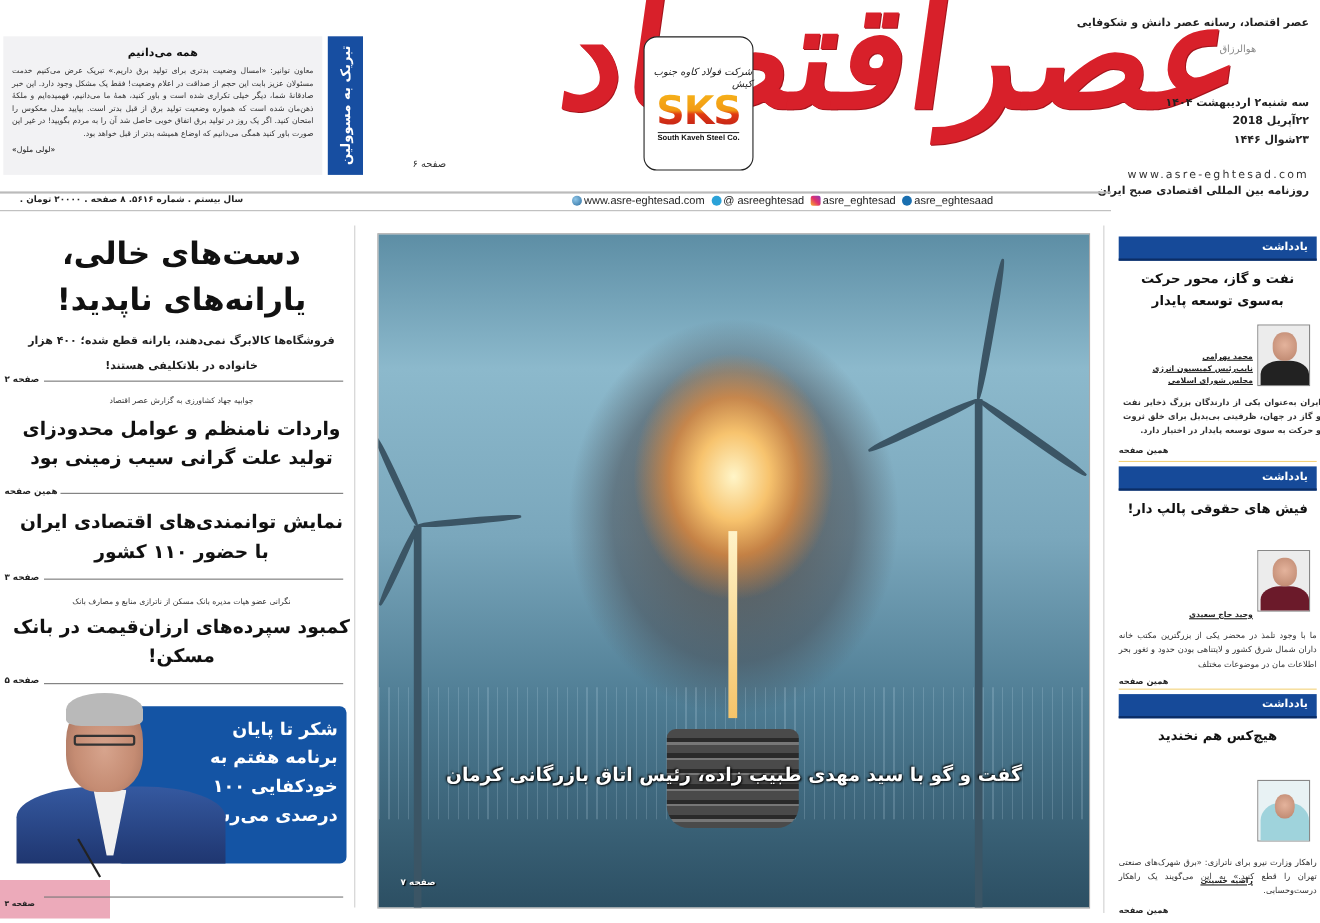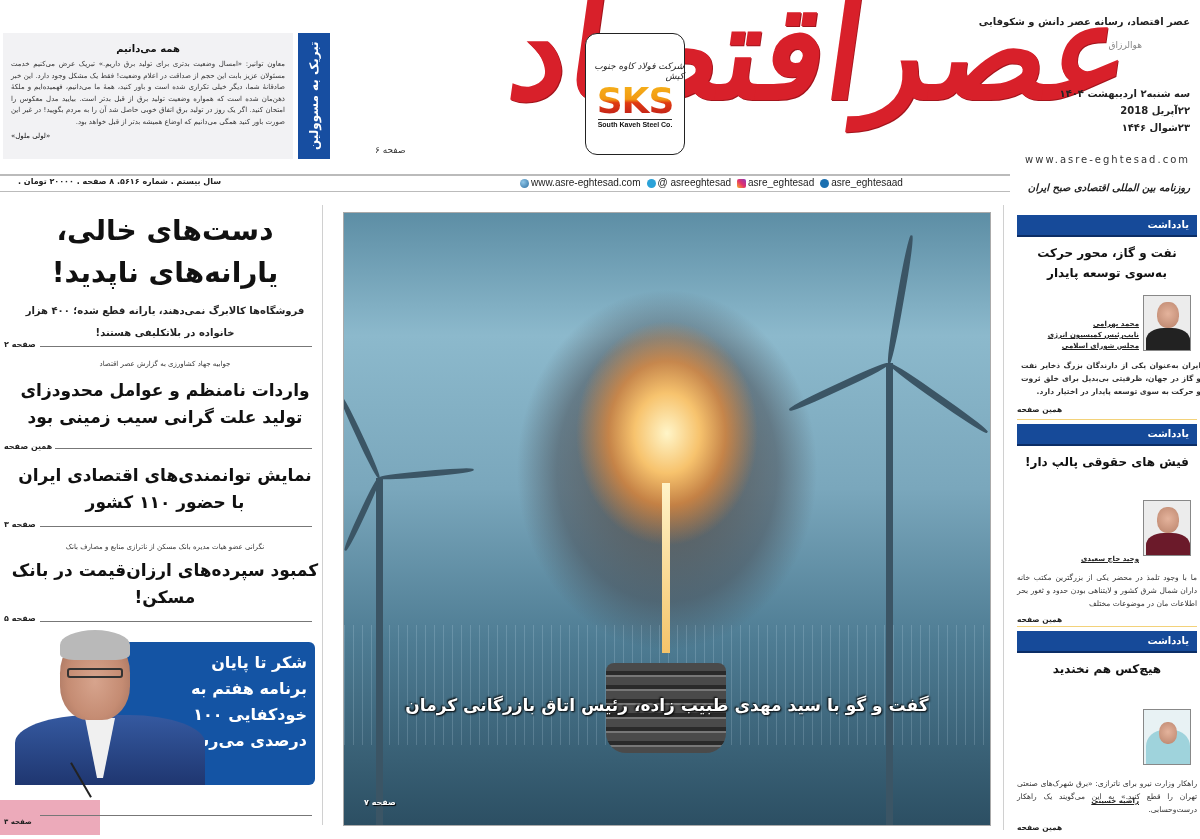--- a/index.html
+++ b/index.html
@@ -14,21 +14,21 @@
     font-family: "DejaVu Serif", serif; font-weight: bold;
     font-size: 132px; line-height: 1; color: #d8202a; letter-spacing: -6px;
     transform: skewX(-8deg);
     text-shadow: 1px 1px 0 #a3141c;
     white-space: nowrap;
   }
   .tagline { position: absolute; right: 10px; top: 16px; font-size: 10px; font-weight: bold; color: #222; }
   .publisher { position: absolute; right: 58px; top: 40px; font-size: 9px; color: #888; }
   .date-block { position: absolute; right: 10px; top: 85px; font-size: 10px; font-weight: bold; line-height: 17px; text-align: right; color: #222; }
   .site-url { position: absolute; right: 10px; top: 154px; font-family: "DejaVu Sans", sans-serif; direction: ltr; font-size: 10px; letter-spacing: 2px; color: #333; }
-  .subtitle { position: absolute; right: 10px; top: 182px; font-size: 10px; font-weight: bold; color: #222; font-style: italic; }
+  .subtitle { position: absolute; right: 10px; top: 168px; font-size: 10px; font-weight: bold; color: #222; }
 
   
   .ad-logo {
     position: absolute; left: 585px; top: 33px; width: 100px; height: 122px;
     border: 1px solid #222; border-radius: 12px; background: #fff;
     display: flex; flex-direction: column; align-items: center; justify-content: center;
   }
   .ad-logo .script { font-family: "DejaVu Serif", serif; font-size: 9px; font-style: italic; color: #222; margin-bottom: 2px; }
   .ad-logo .sks {
     font-family: "DejaVu Sans", sans-serif; font-weight: bold; font-size: 36px; letter-spacing: -1px;

